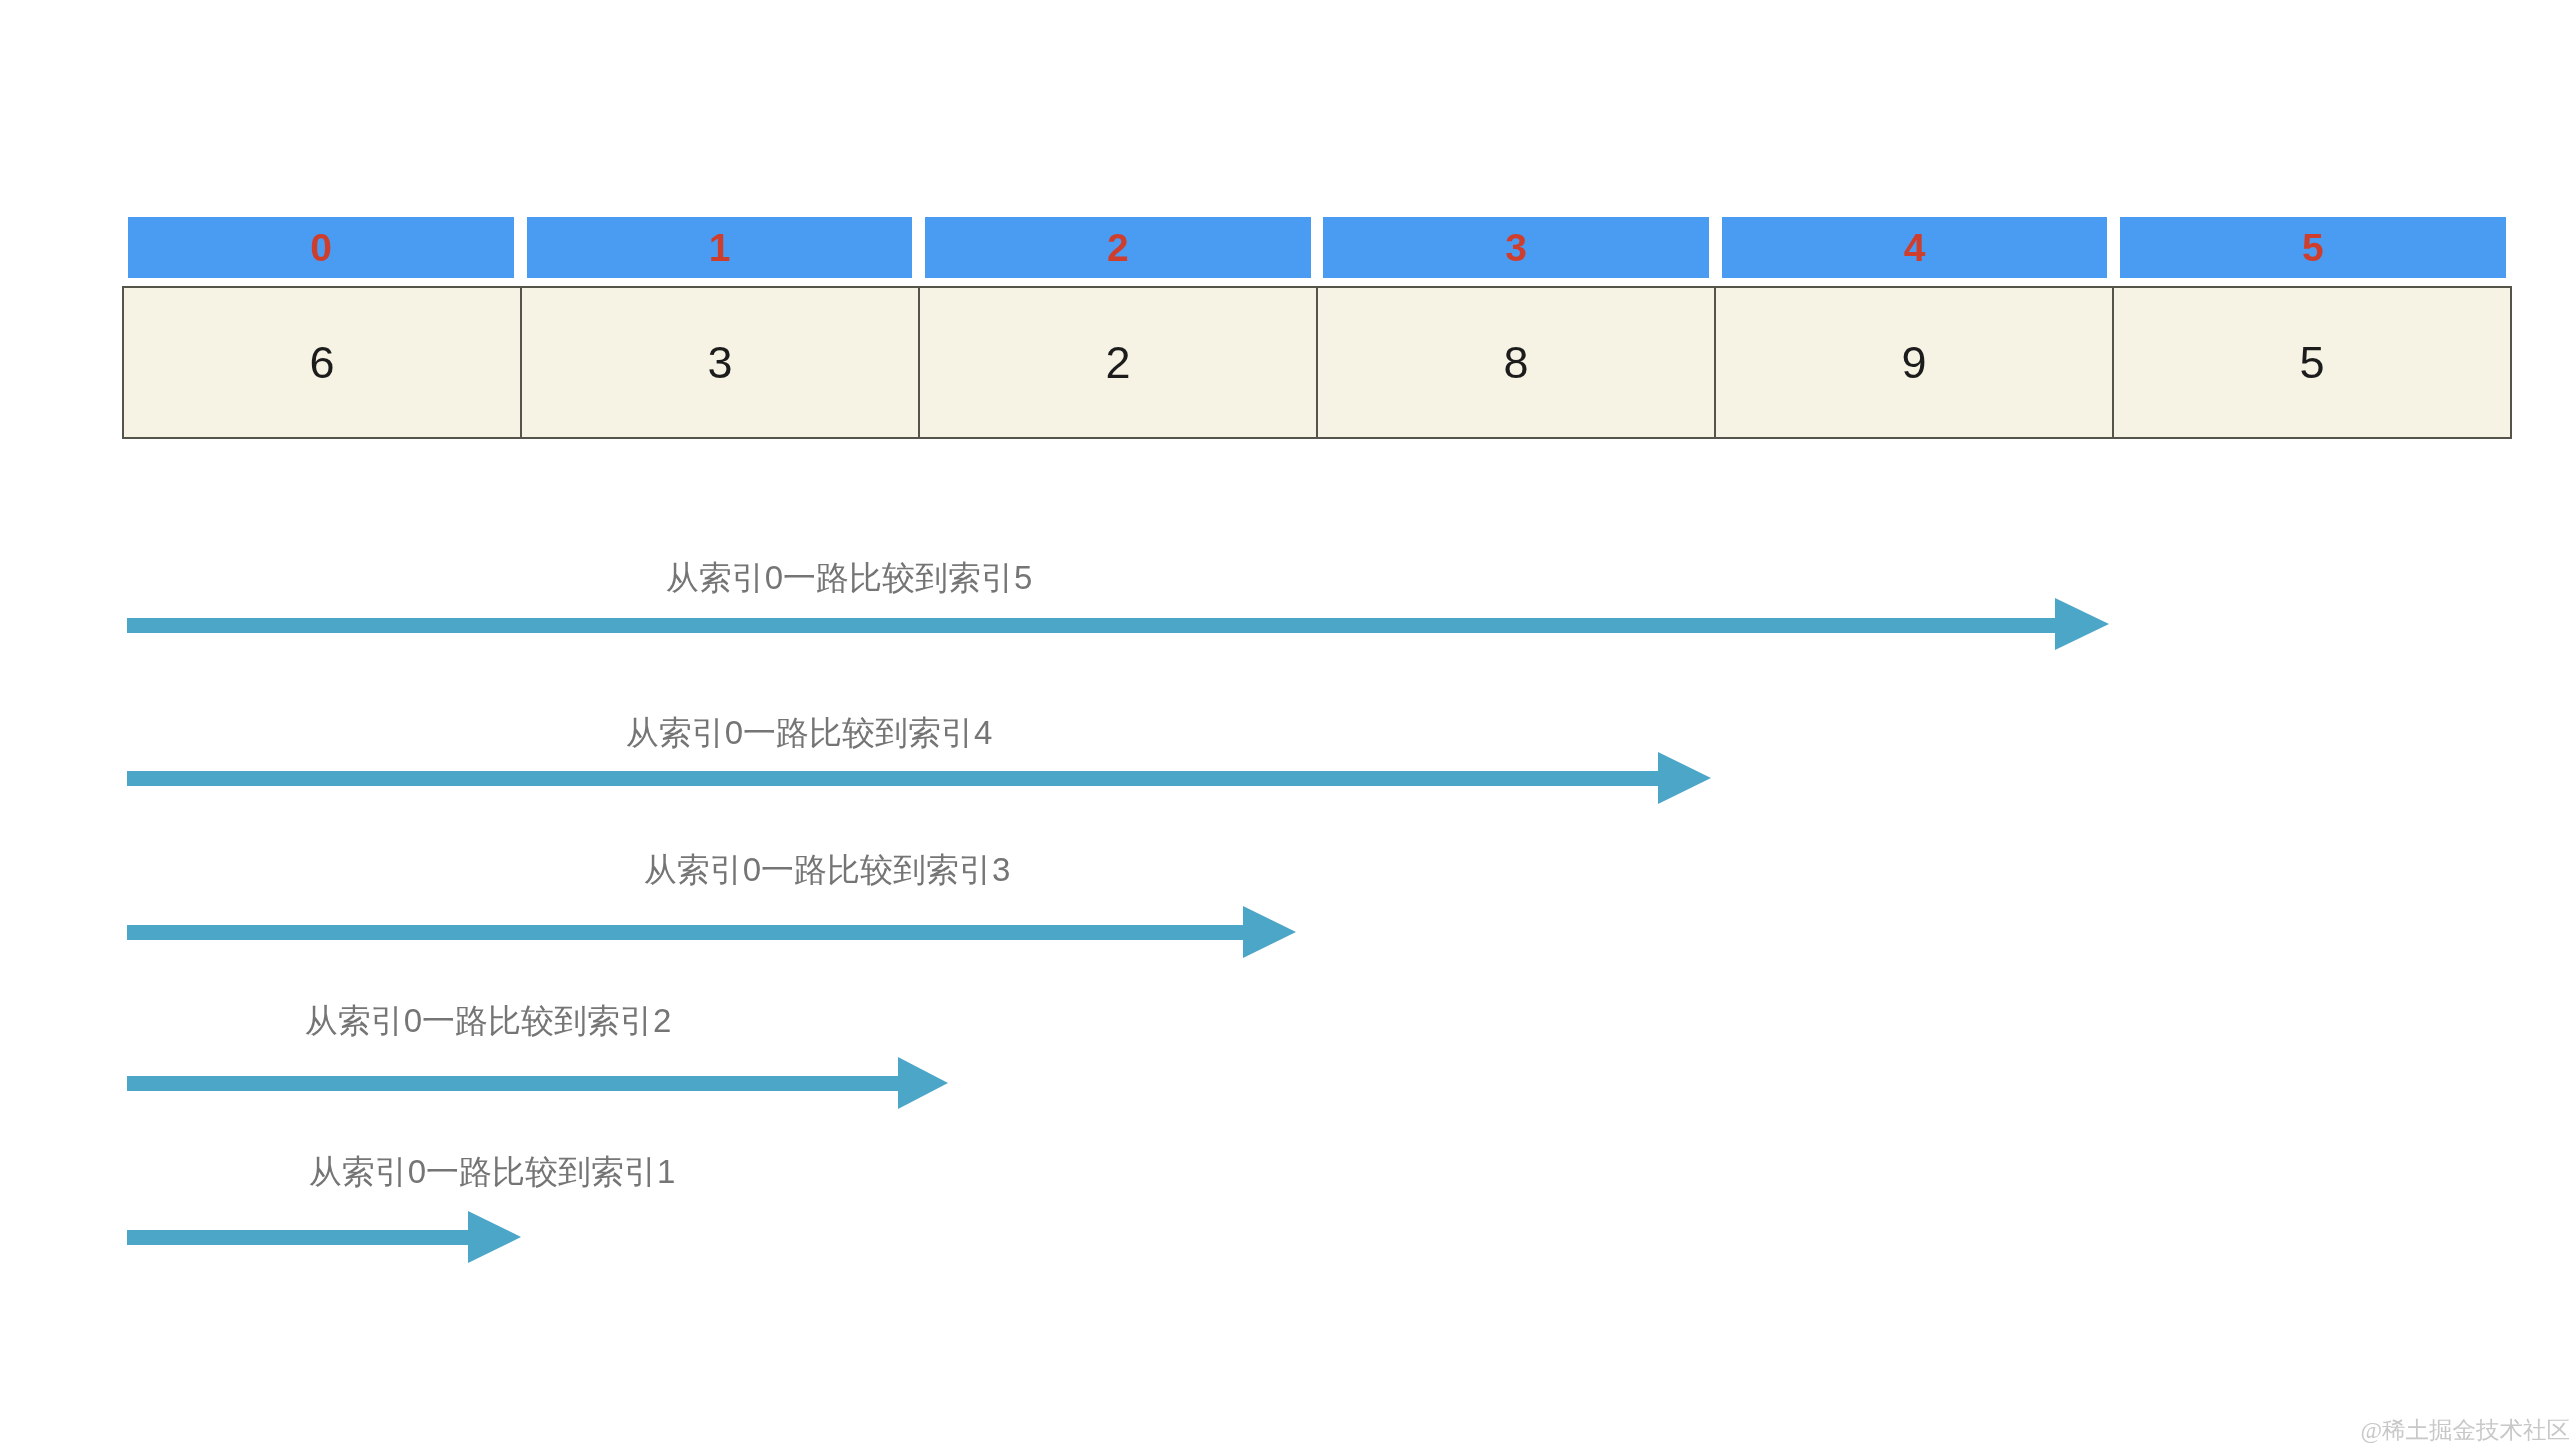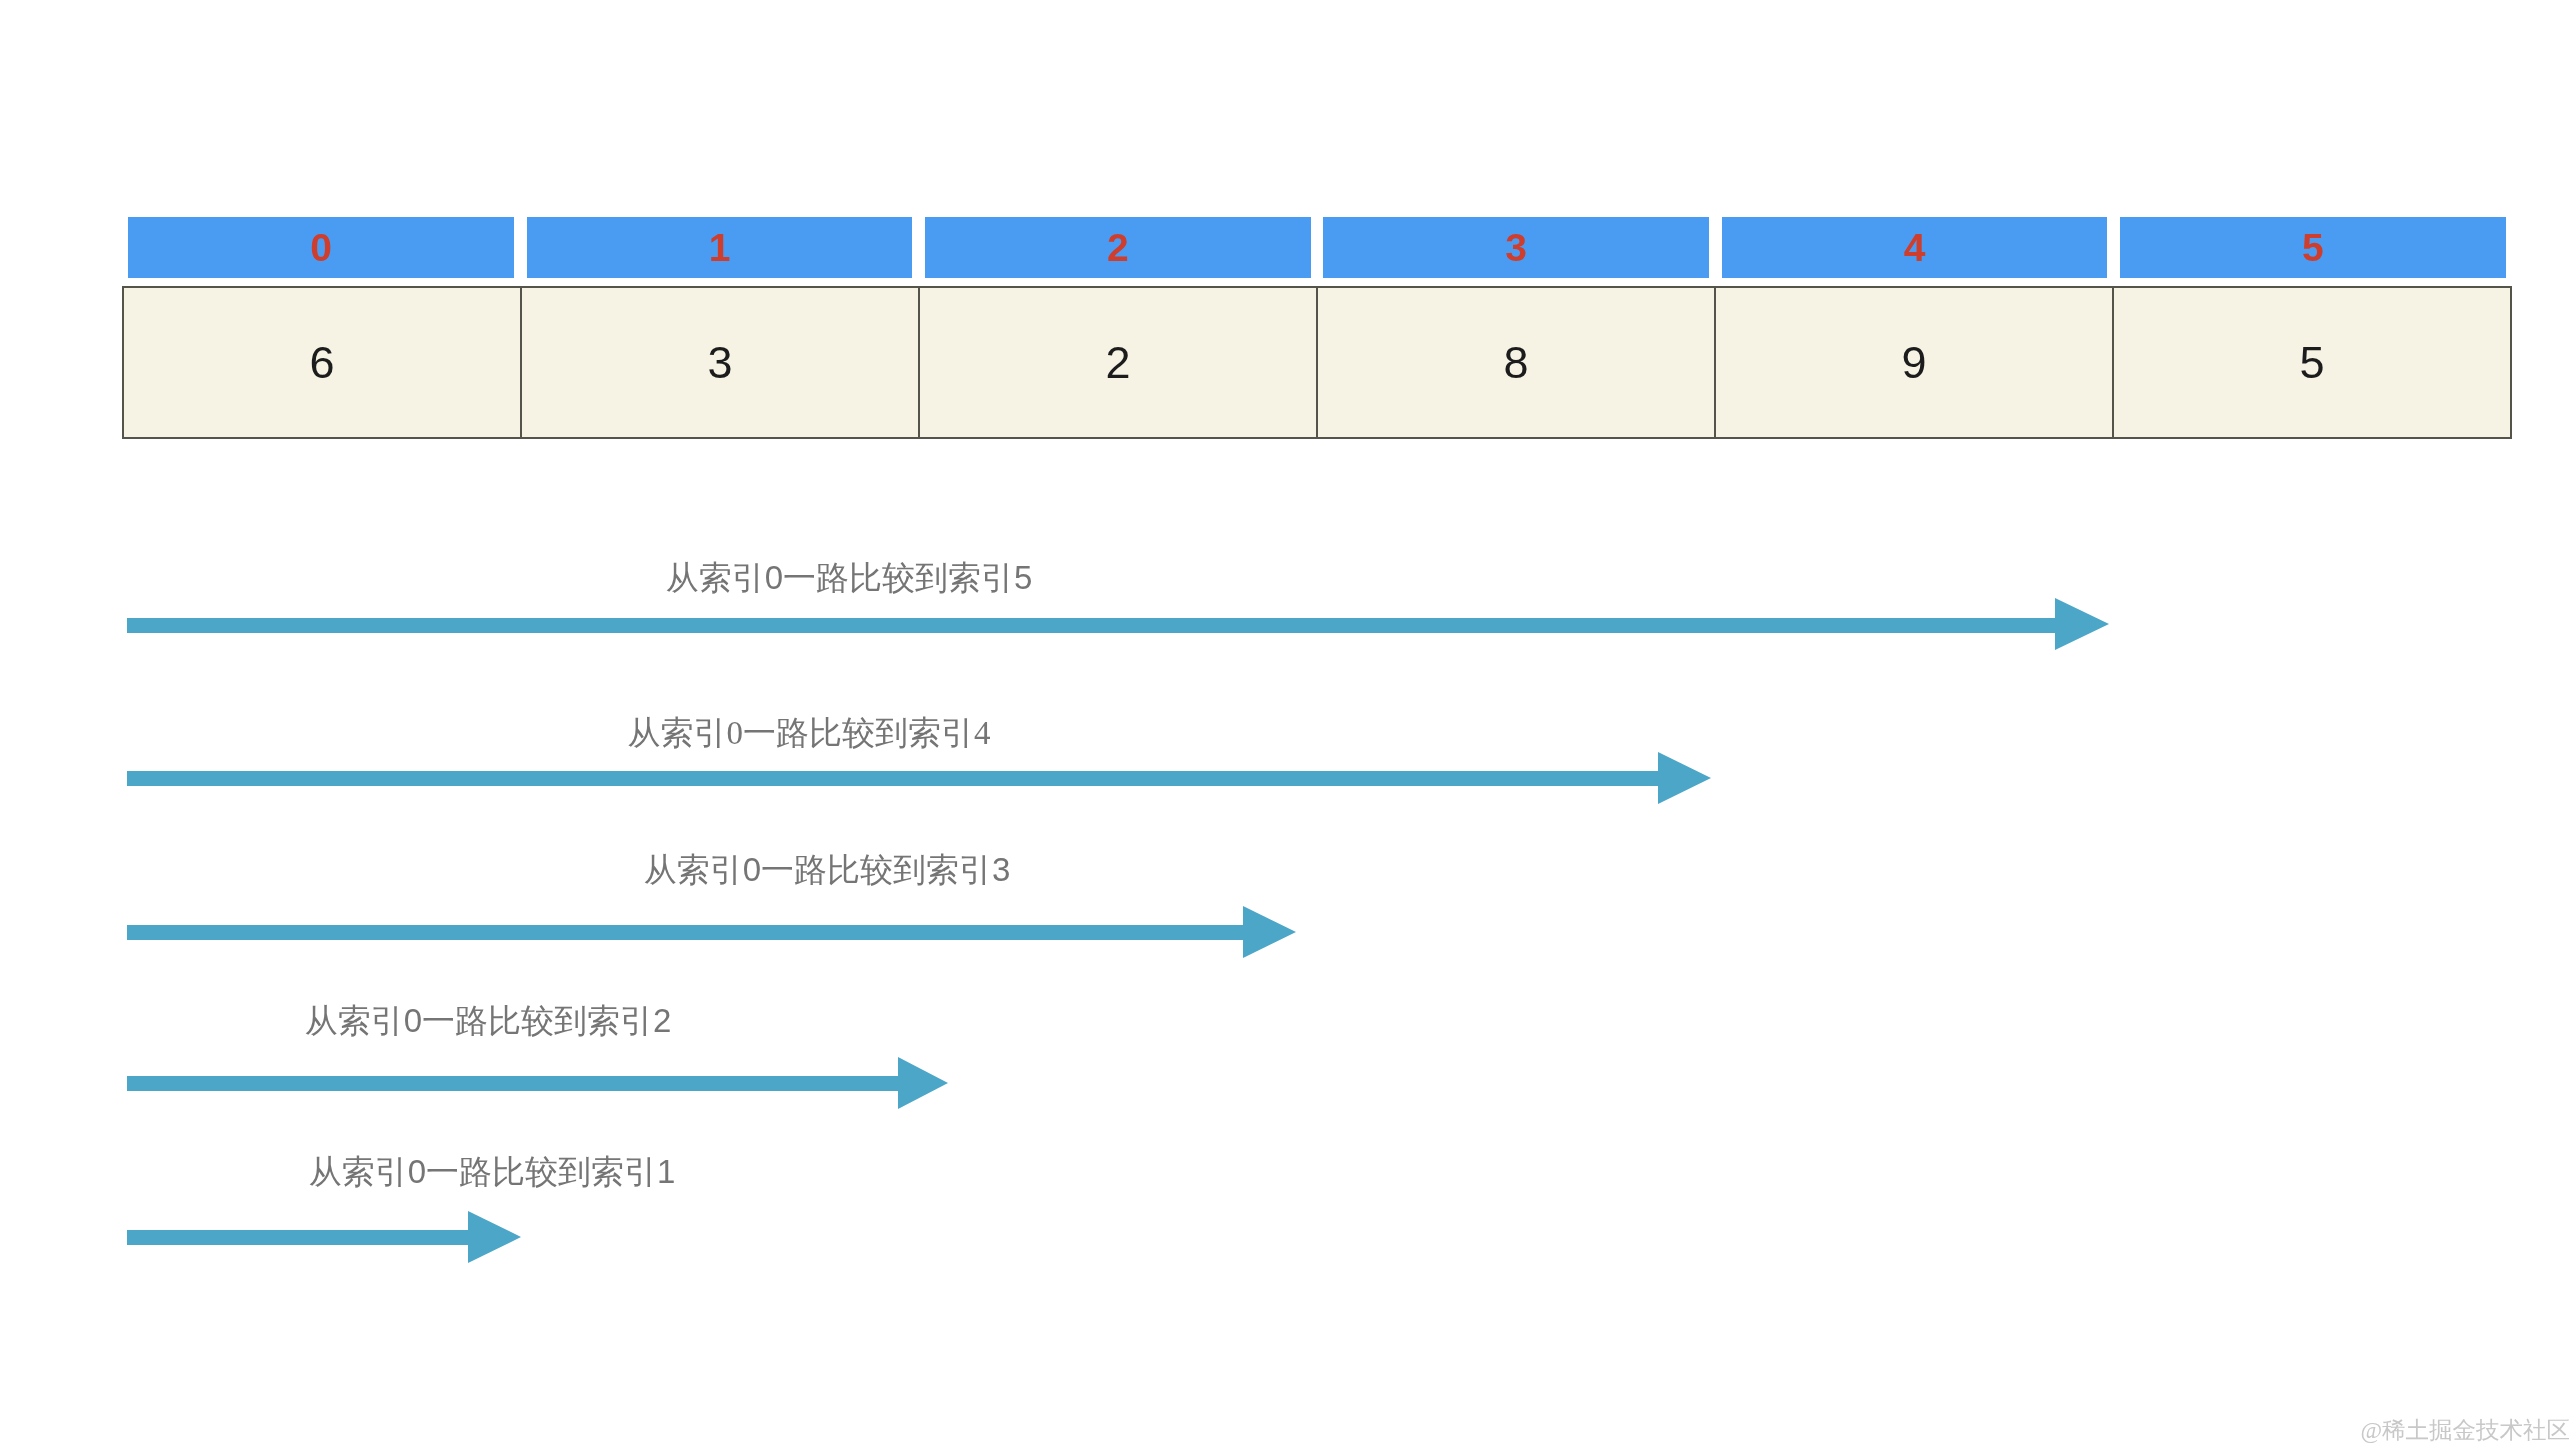--- a/index.html
+++ b/index.html
@@ -93,21 +93,21 @@
       <div class="value-cell">3</div>
       <div class="value-cell">2</div>
       <div class="value-cell">8</div>
       <div class="value-cell">9</div>
       <div class="value-cell">5</div>
     </div>
   <div id="annotations">
       <div class="annotation-label" style="left: 831px; top: 578px; margin-left: 18px;">从索引0一路比较到索引5</div>
       <div class="arrow-line" style="left: 127px; width: 1928px; top: 618px;"></div>
       <div class="arrow-head" style="left: 2055px; top: 598px; border-left-width: 54px;"></div>
-      <div class="annotation-label" style="left: 809px; top: 733px; font-family: Liberation Serif, serif;">从索引0一路比较到索引4</div>
+      <div class="annotation-label" style="left: 809px; top: 733px;">从索引0一路比较到索引4</div>
       <div class="arrow-line" style="left: 127px; width: 1531px; top: 771px;"></div>
       <div class="arrow-head" style="left: 1658px; top: 752px; border-left-width: 53px;"></div>
       <div class="annotation-label" style="left: 827px; top: 870px;">从索引0一路比较到索引3</div>
       <div class="arrow-line" style="left: 127px; width: 1116px; top: 925px;"></div>
       <div class="arrow-head" style="left: 1243px; top: 906px; border-left-width: 53px;"></div>
       <div class="annotation-label" style="left: 488px; top: 1021px; text-align: center;">从索引0一路比较到索引2</div>
       <div class="arrow-line" style="left: 127px; width: 771px; top: 1076px;"></div>
       <div class="arrow-head" style="left: 898px; top: 1057px; border-left-width: 50px;"></div>
       <div class="annotation-label" style="left: 492px; top: 1164px; margin-top: 8px;">从索引0一路比较到索引1</div>
       <div class="arrow-line" style="left: 127px; width: 341px; top: 1230px;"></div>

